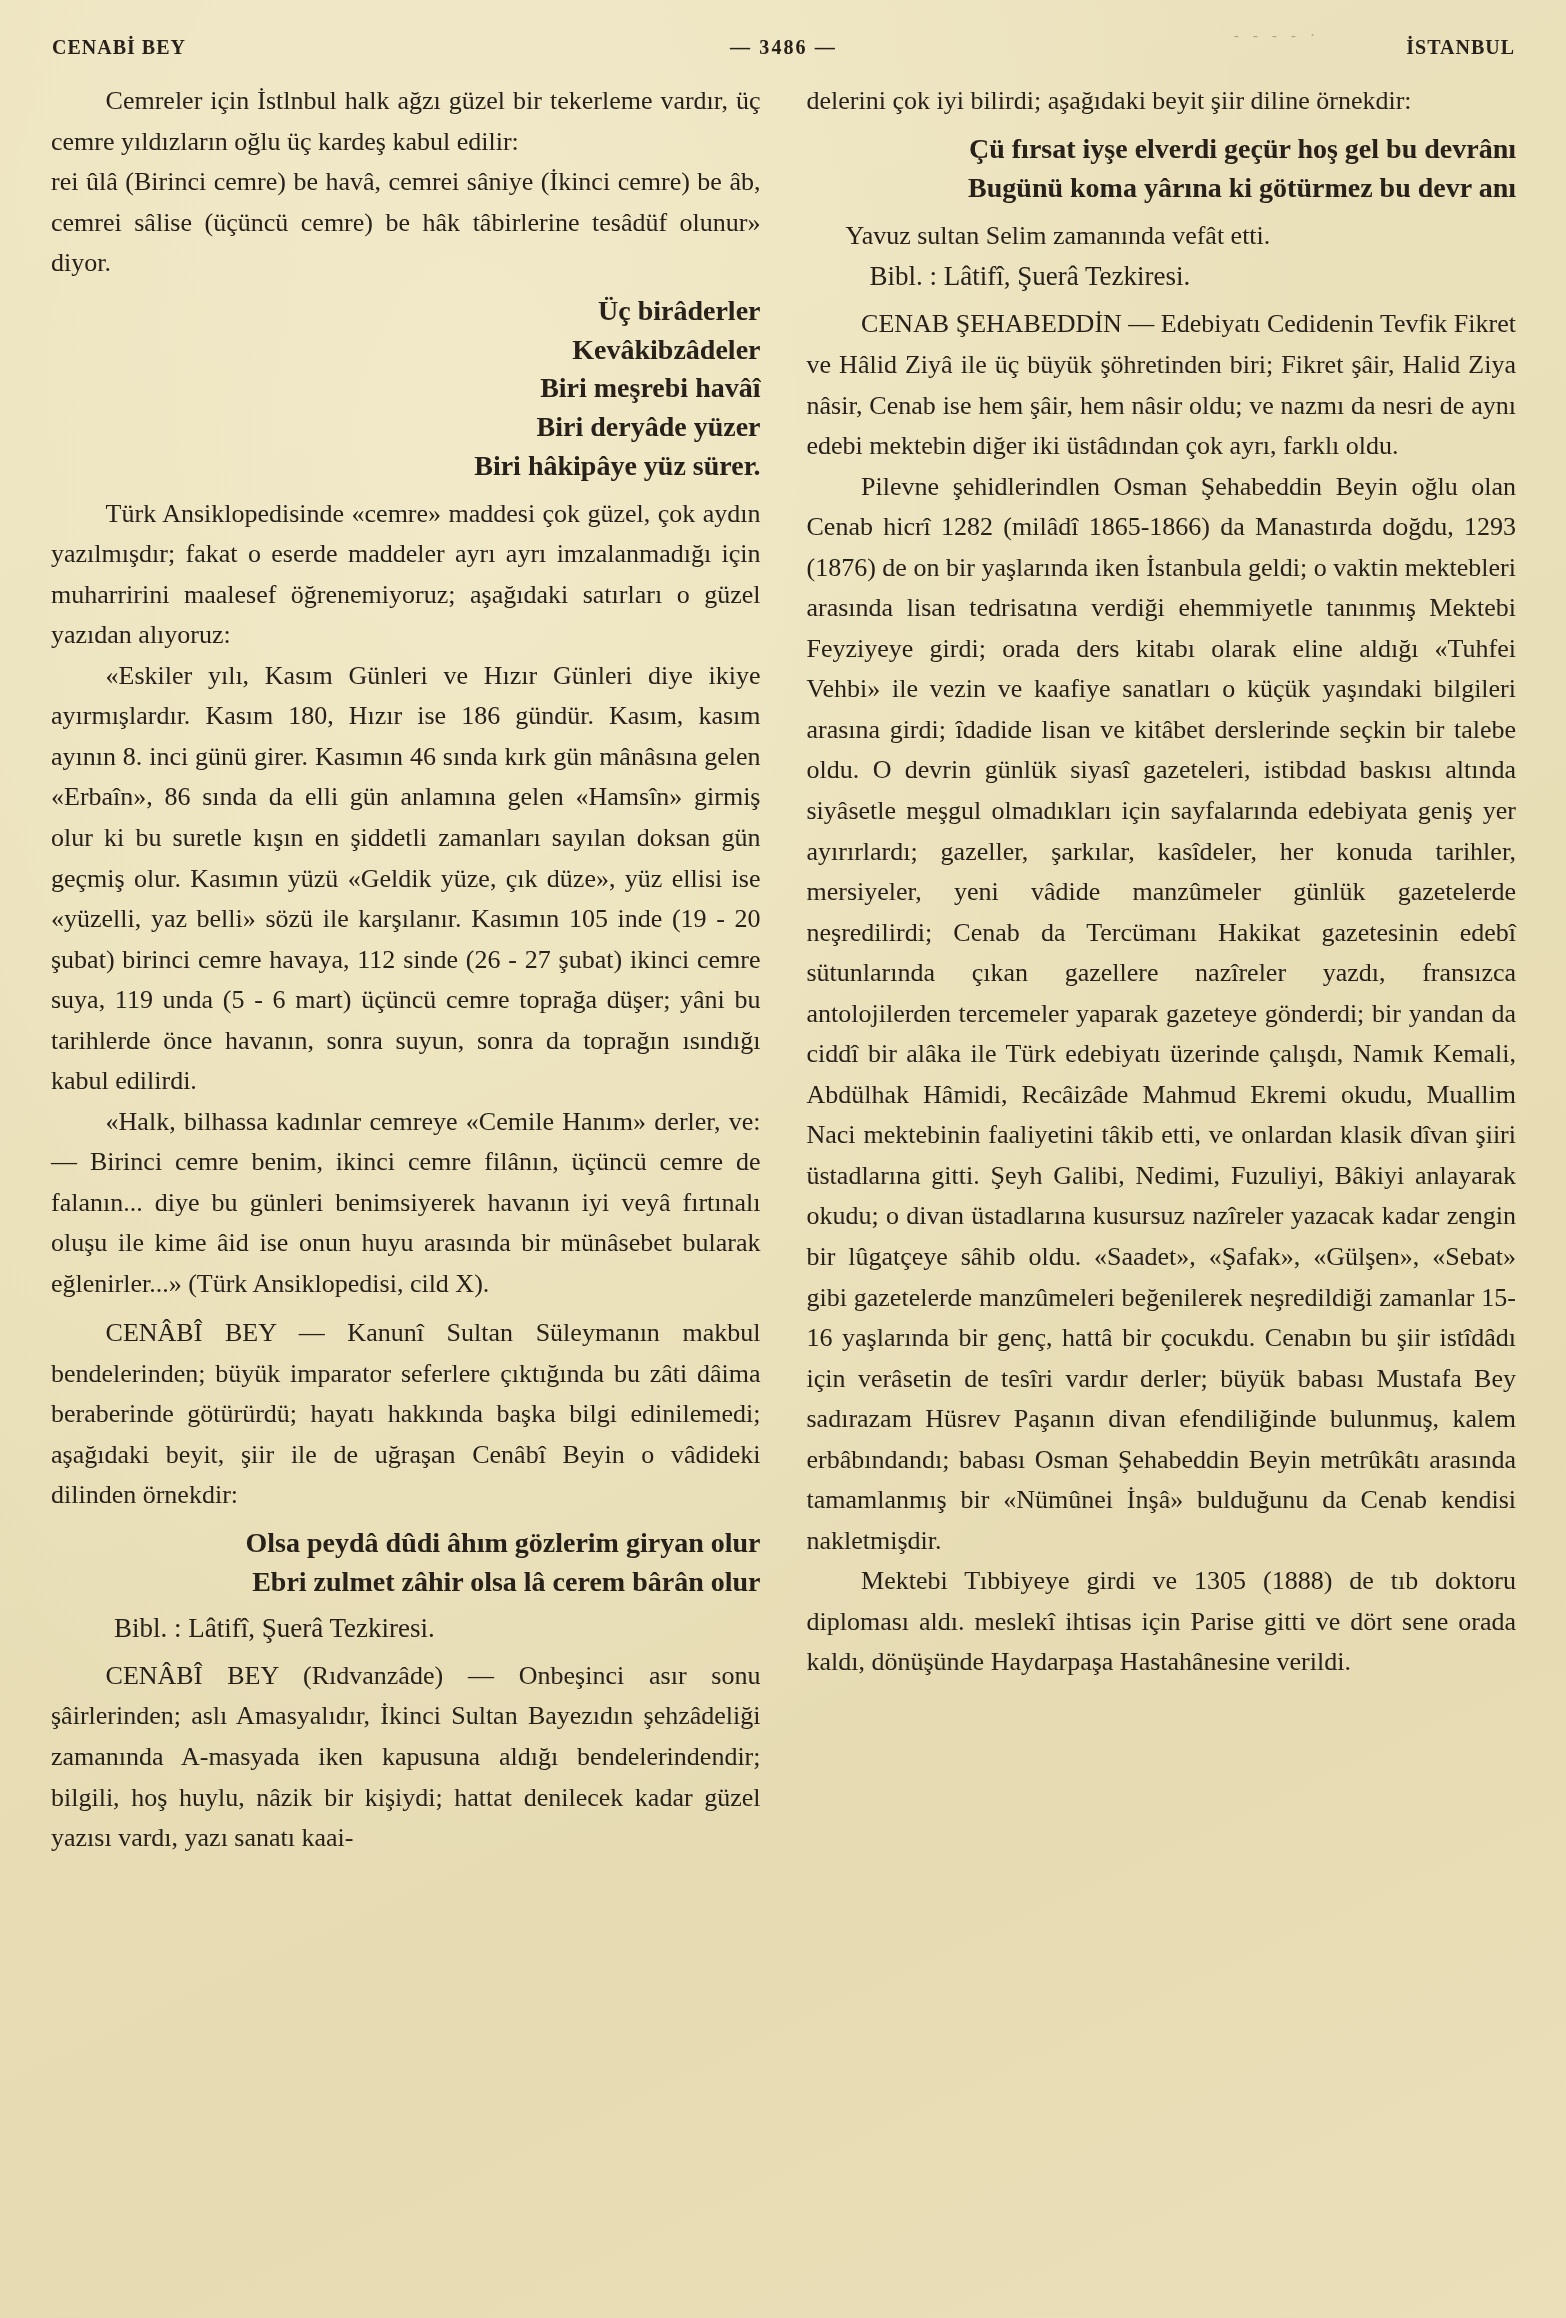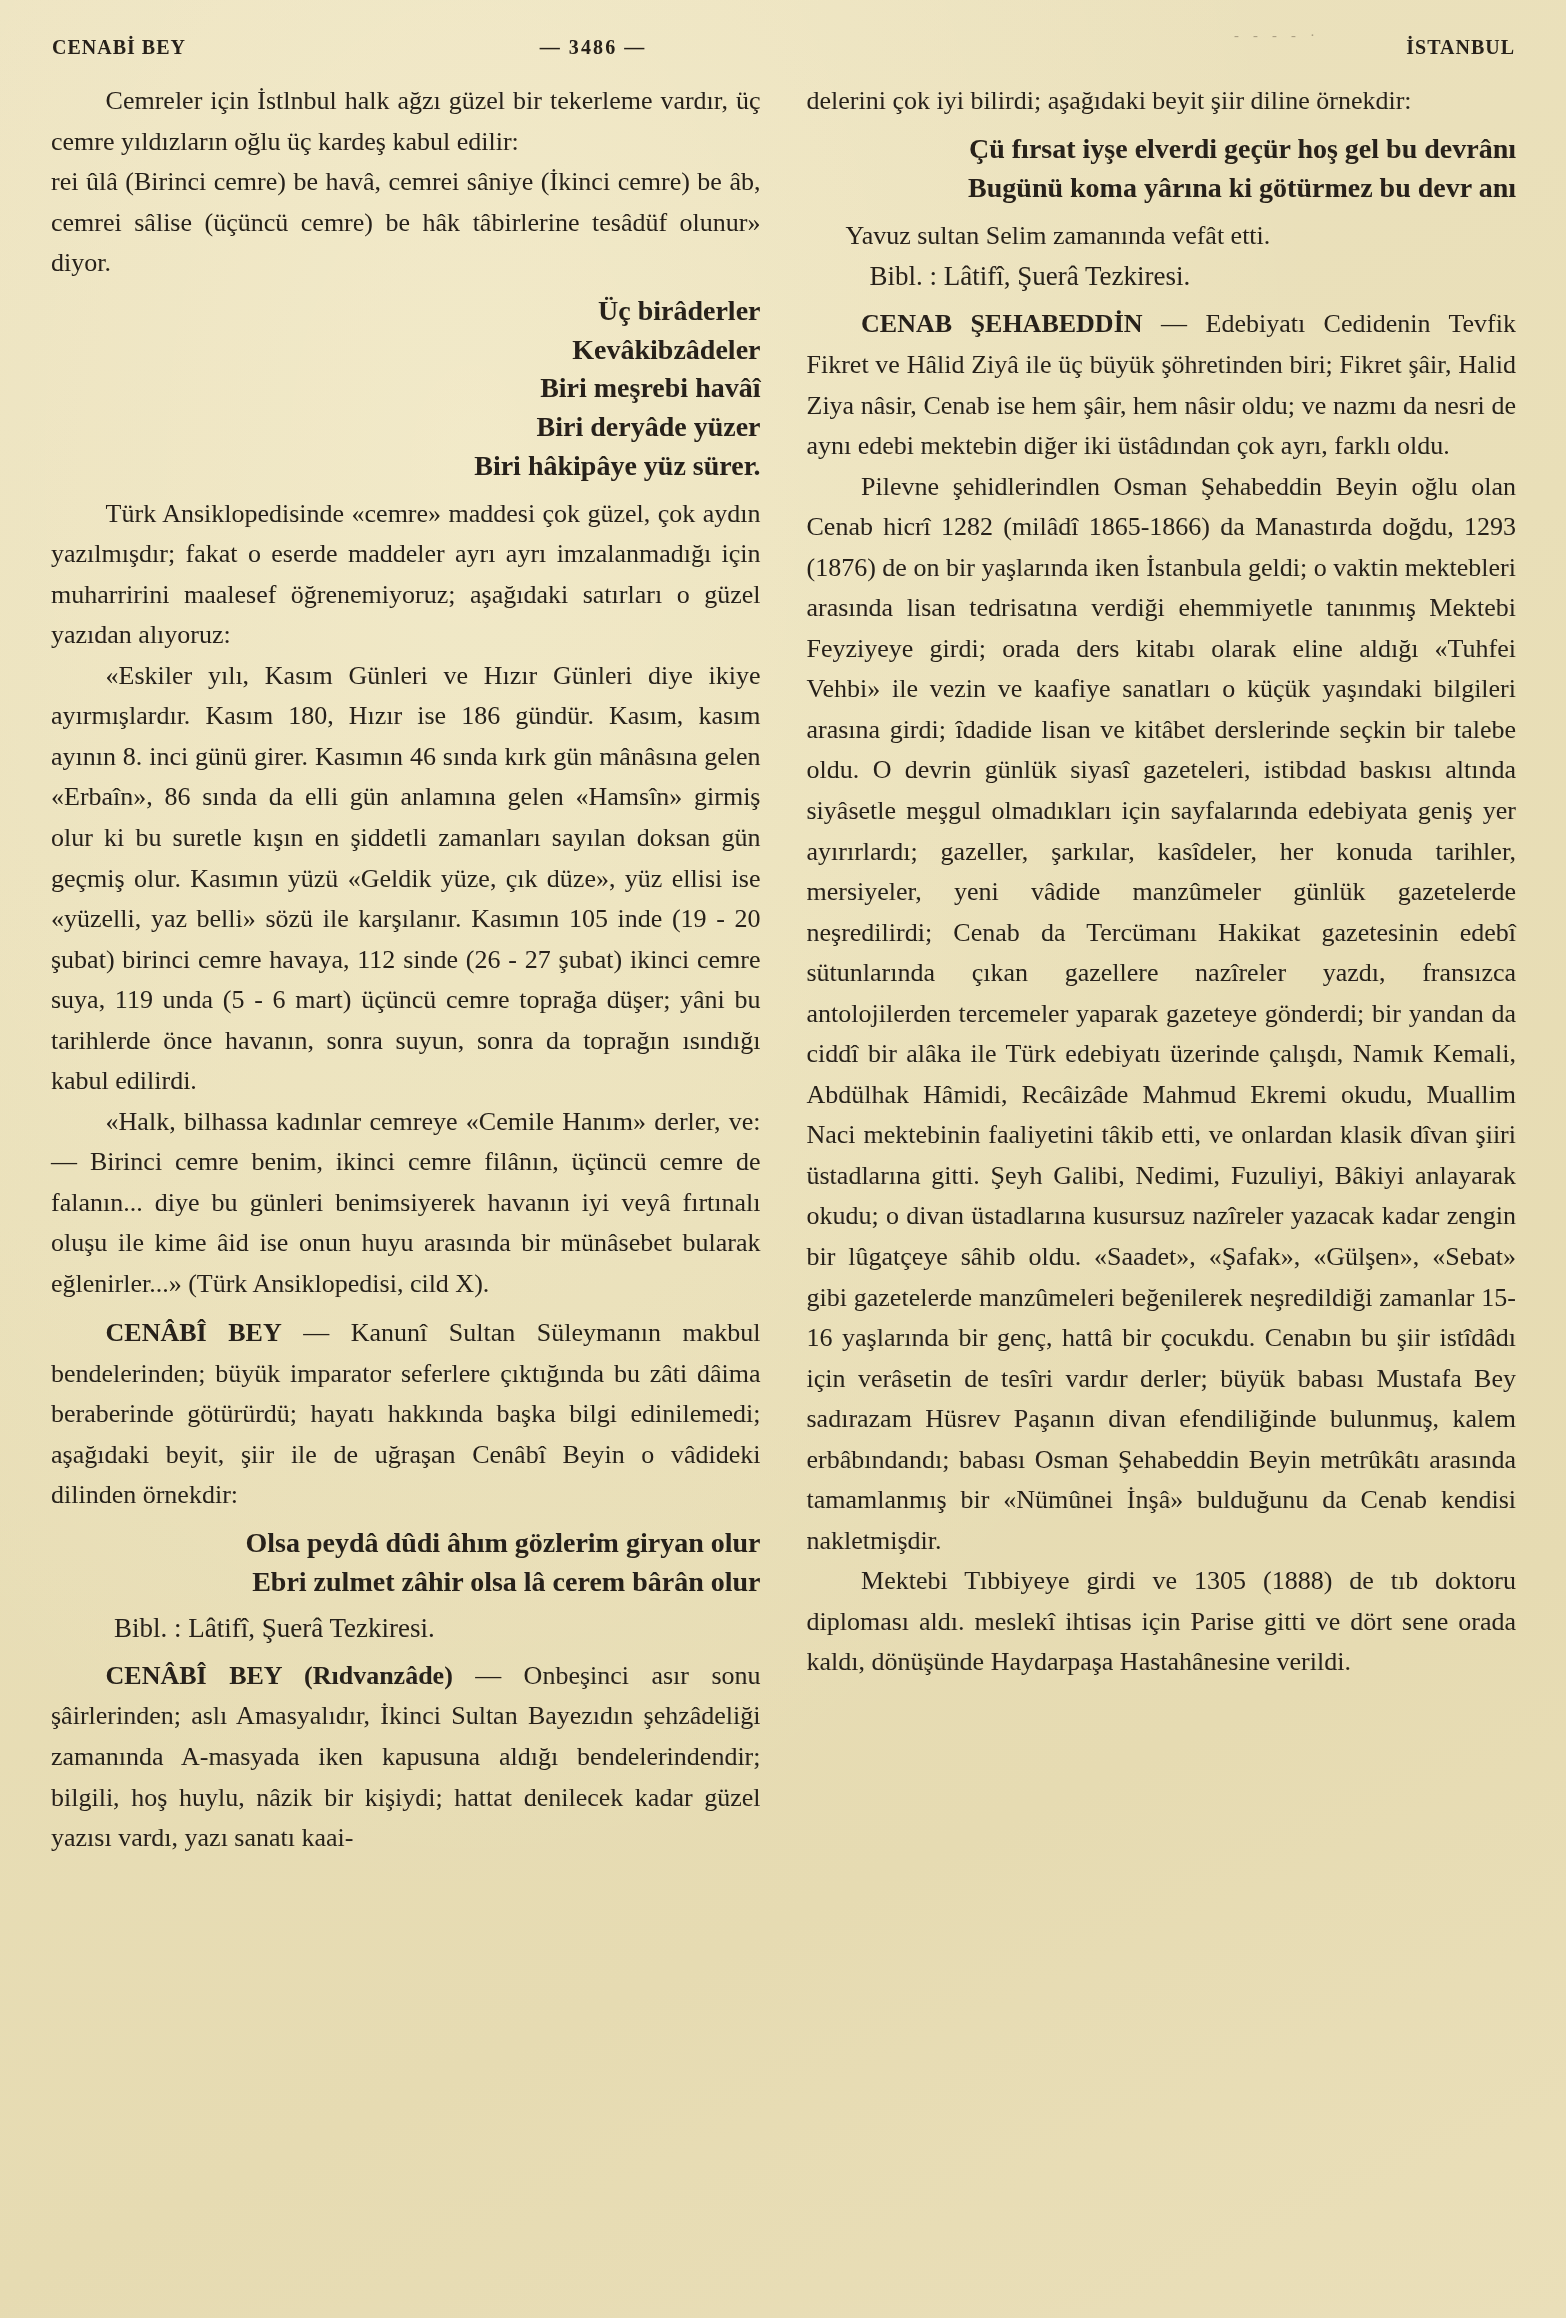--- a/index.html
+++ b/index.html
@@ -20,21 +20,21 @@
   
   .running-head {
     display: flex;
     align-items: baseline;
     padding: 36px 52px 0 52px;
     font-weight: bold;
     font-size: 20px;
     letter-spacing: 1px;
   }
   .running-head .rh-left   { flex: 1; text-align: left; }
-  .running-head .rh-center { flex: 1; letter-spacing: 2.1px; }
+  .running-head .rh-center { flex: 1; text-align: center; letter-spacing: 2.1px; }
   .running-head .rh-right  { flex: 1; text-align: right; }
   .pencil-marks {
     position: absolute;
     top: 27px;
     right: 247px;
     font-size: 14.7px;
     letter-spacing: 5.2px;
     color: rgba(70, 58, 44, 0.40);
   }
   
@@ -48,21 +48,21 @@
     min-width: 0;
     font-size: 26px;
     line-height: 1.56;
     text-align: justify;
     hyphens: none;
   }
   .para { margin: 0; text-indent: 2.1em; }
   .para.noindent { text-indent: 0; }
   .para.shallow  { text-indent: 1.5em; }
   .para.entry    { margin-top: 8.4px; }
-  .entry-head { font-weight: bold; margin-top: 32px; }
+  .entry-head { font-weight: normal; margin-top: 32px; }
   .verse {
     font-weight: bold;
     font-size: 28px;
     line-height: 1.38;
     text-align: right;
     margin: 8.4px 0 8.4px 89px;
   }
   .verse.couplet { margin-left: 43px; }
   .bibl {
     font-size: 27px;

